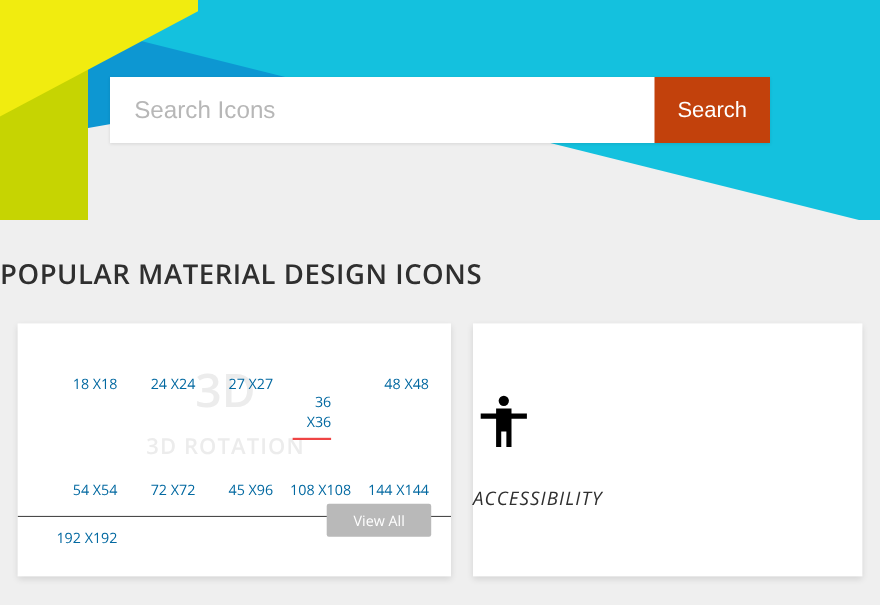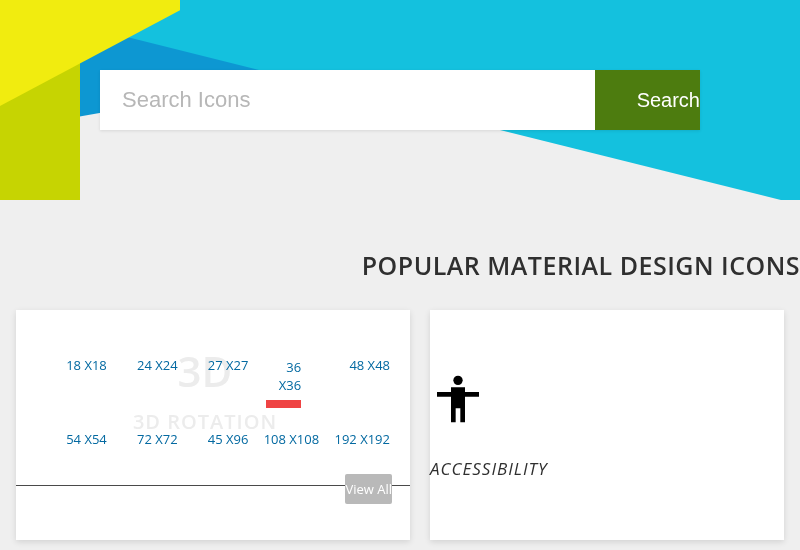--- a/index.html
+++ b/index.html
@@ -59,34 +59,33 @@
     flex: 1;
     border: none;
     outline: none;
     font-size: 22px;
     padding: 0 22px;
     color: #555;
   }
   .searchbar input::placeholder { color: #b7b7b7; }
   .searchbar button {
     width: 105px;
-    background: #4d7c0f;
+    background: #c2410c;
     color: #fff;
     border: none;
     font-size: 20px;
     cursor: pointer;
-    text-align: right;
   }
   .section-title {
-    text-align: right;
+    text-align: left;
     font-size: 25px;
     font-weight: 600;
     color: #2f2f2f;
     letter-spacing: 0.5px;
-    margin: 48px 0 28px;
+    margin: 32px 0 28px;
   }
   .cards {
     display: flex;
     gap: 20px;
     padding: 0 16px;
   }
   .card {
     background: #fff;
     box-shadow: 0 2px 6px rgba(0,0,0,.12);
     position: relative;
@@ -118,38 +117,38 @@
     color: #0369a1;
     text-align: right;
     position: relative;
     z-index: 1;
   }
   .size-cell {
     padding: 2px 0 6px;
     cursor: pointer;
   }
   .size-cell.selected {
-    border-bottom: 8px solid #ef4444;
-    margin: 2px 18px;
+    border-bottom: 2px solid #ef4444;
+    margin: 16px 18px;
   }
   .rule {
     position: absolute;
     left: 0; right: 0;
     bottom: 54px;
     height: 1px;
     background: #4a4a4a;
   }
   .viewall {
     position: absolute;
     right: 18px;
     bottom: 36px;
     background: #b9b9b9;
     color: #fff;
     font-size: 13px;
-    padding: 6px 0;
+    padding: 6px 24px;
     border-radius: 2px;
     cursor: pointer;
   }
   
   .card-access {
     display: flex;
     flex-direction: column;
     align-items: flex-start;
     justify-content: center;
     font-style: italic;
@@ -191,20 +190,21 @@
     <div class="size-grid" id="size-grid">
         <div class="size-cell">18 X18</div>
         <div class="size-cell">24 X24</div>
         <div class="size-cell">27 X27</div>
         <div class="size-cell selected">36 X36</div>
         <div class="size-cell">48 X48</div>
         <div class="size-cell">54 X54</div>
         <div class="size-cell">72 X72</div>
         <div class="size-cell">45 X96</div>
         <div class="size-cell">108 X108</div>
+        <div class="size-cell">144 X144</div>
         <div class="size-cell">192 X192</div>
       </div>
     <div class="rule"></div>
     <div class="viewall">View All</div>
   </div>
 
   <div class="card card-access">
     <svg class="access-icon" viewBox="0 0 24 24">
       <circle cx="12" cy="4" r="2"></circle>
       <path d="M21 9h-6V7h-6v2H3v2h6v11h2v-6h2v6h2V11h6z"></path>

